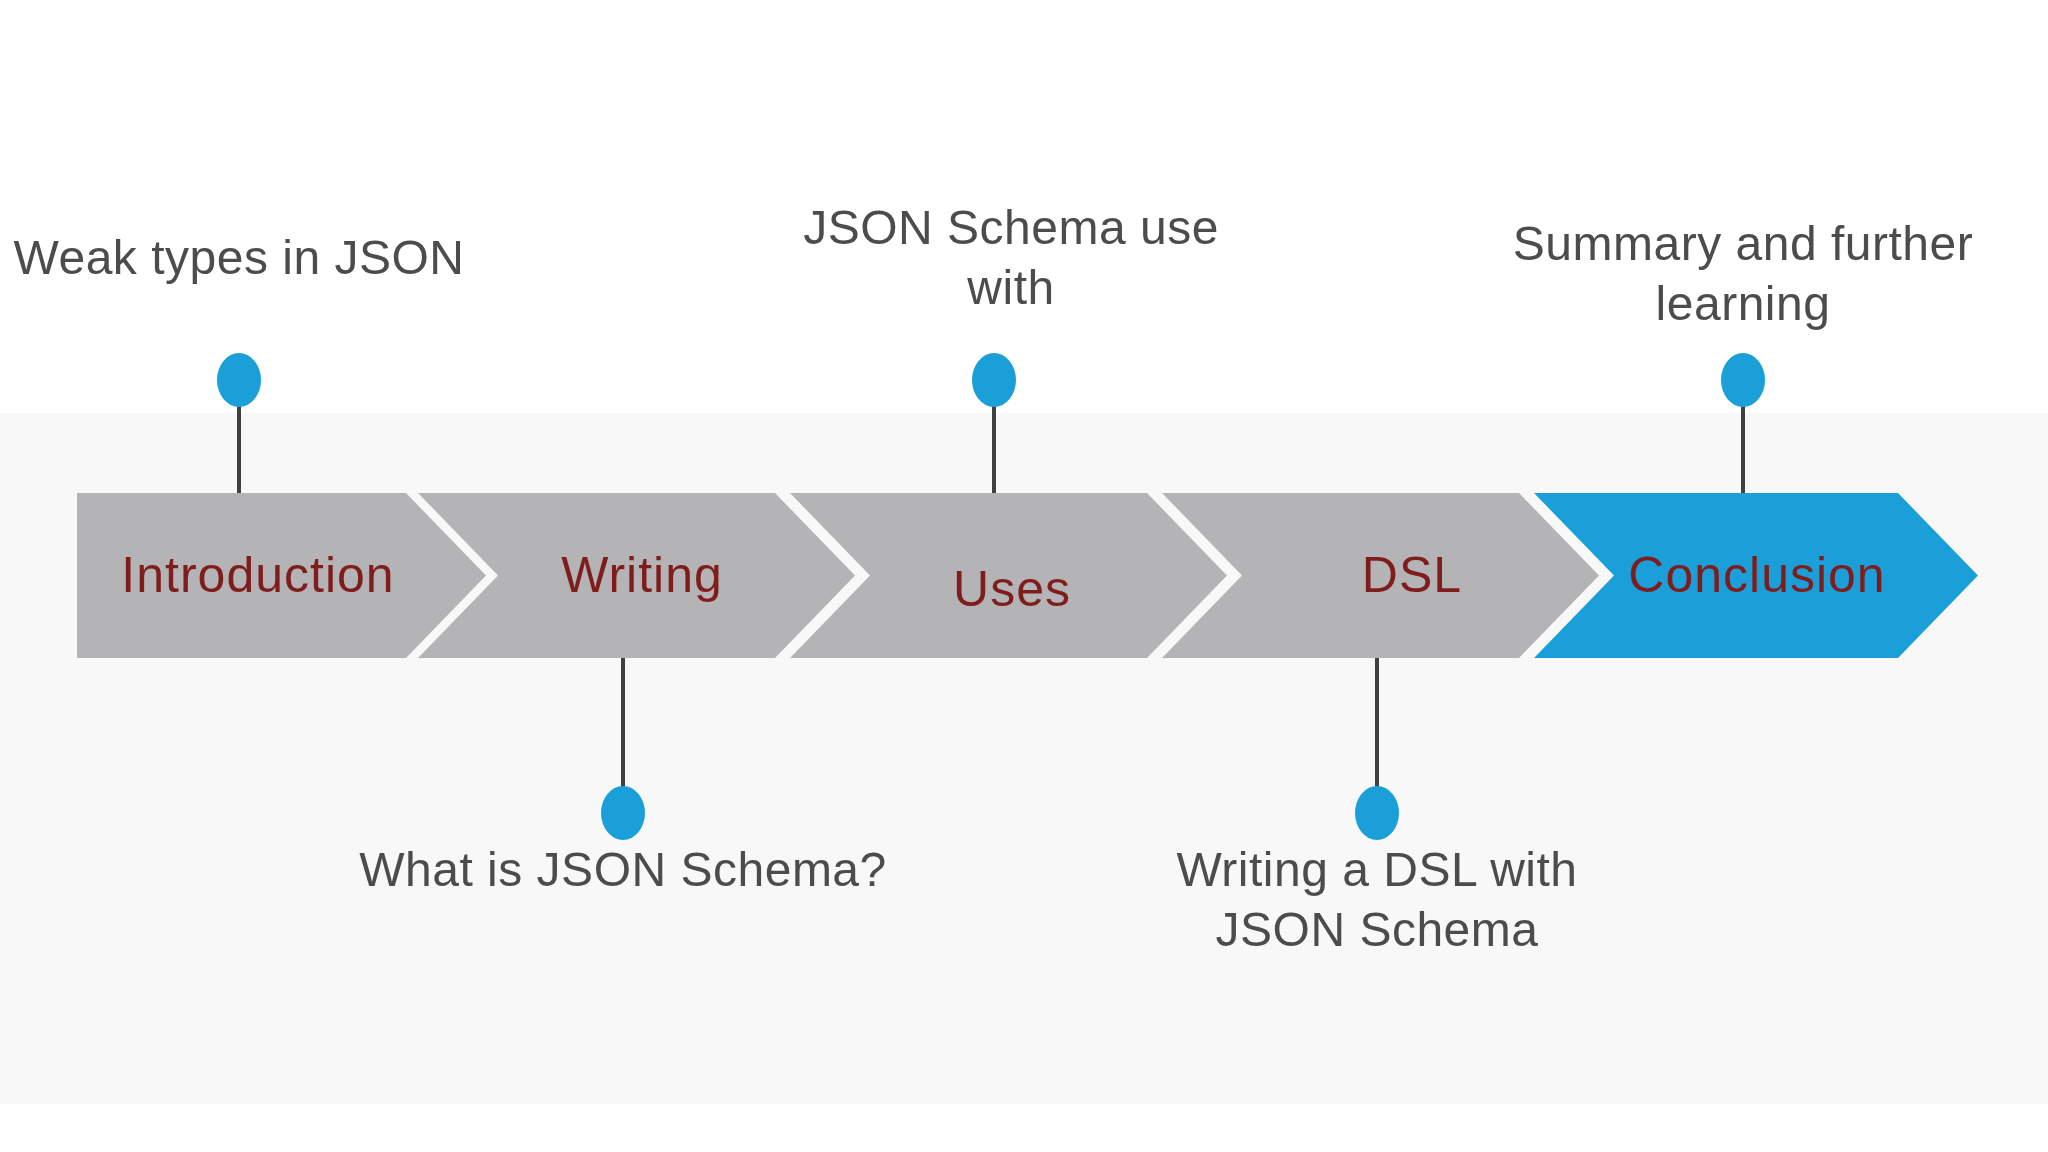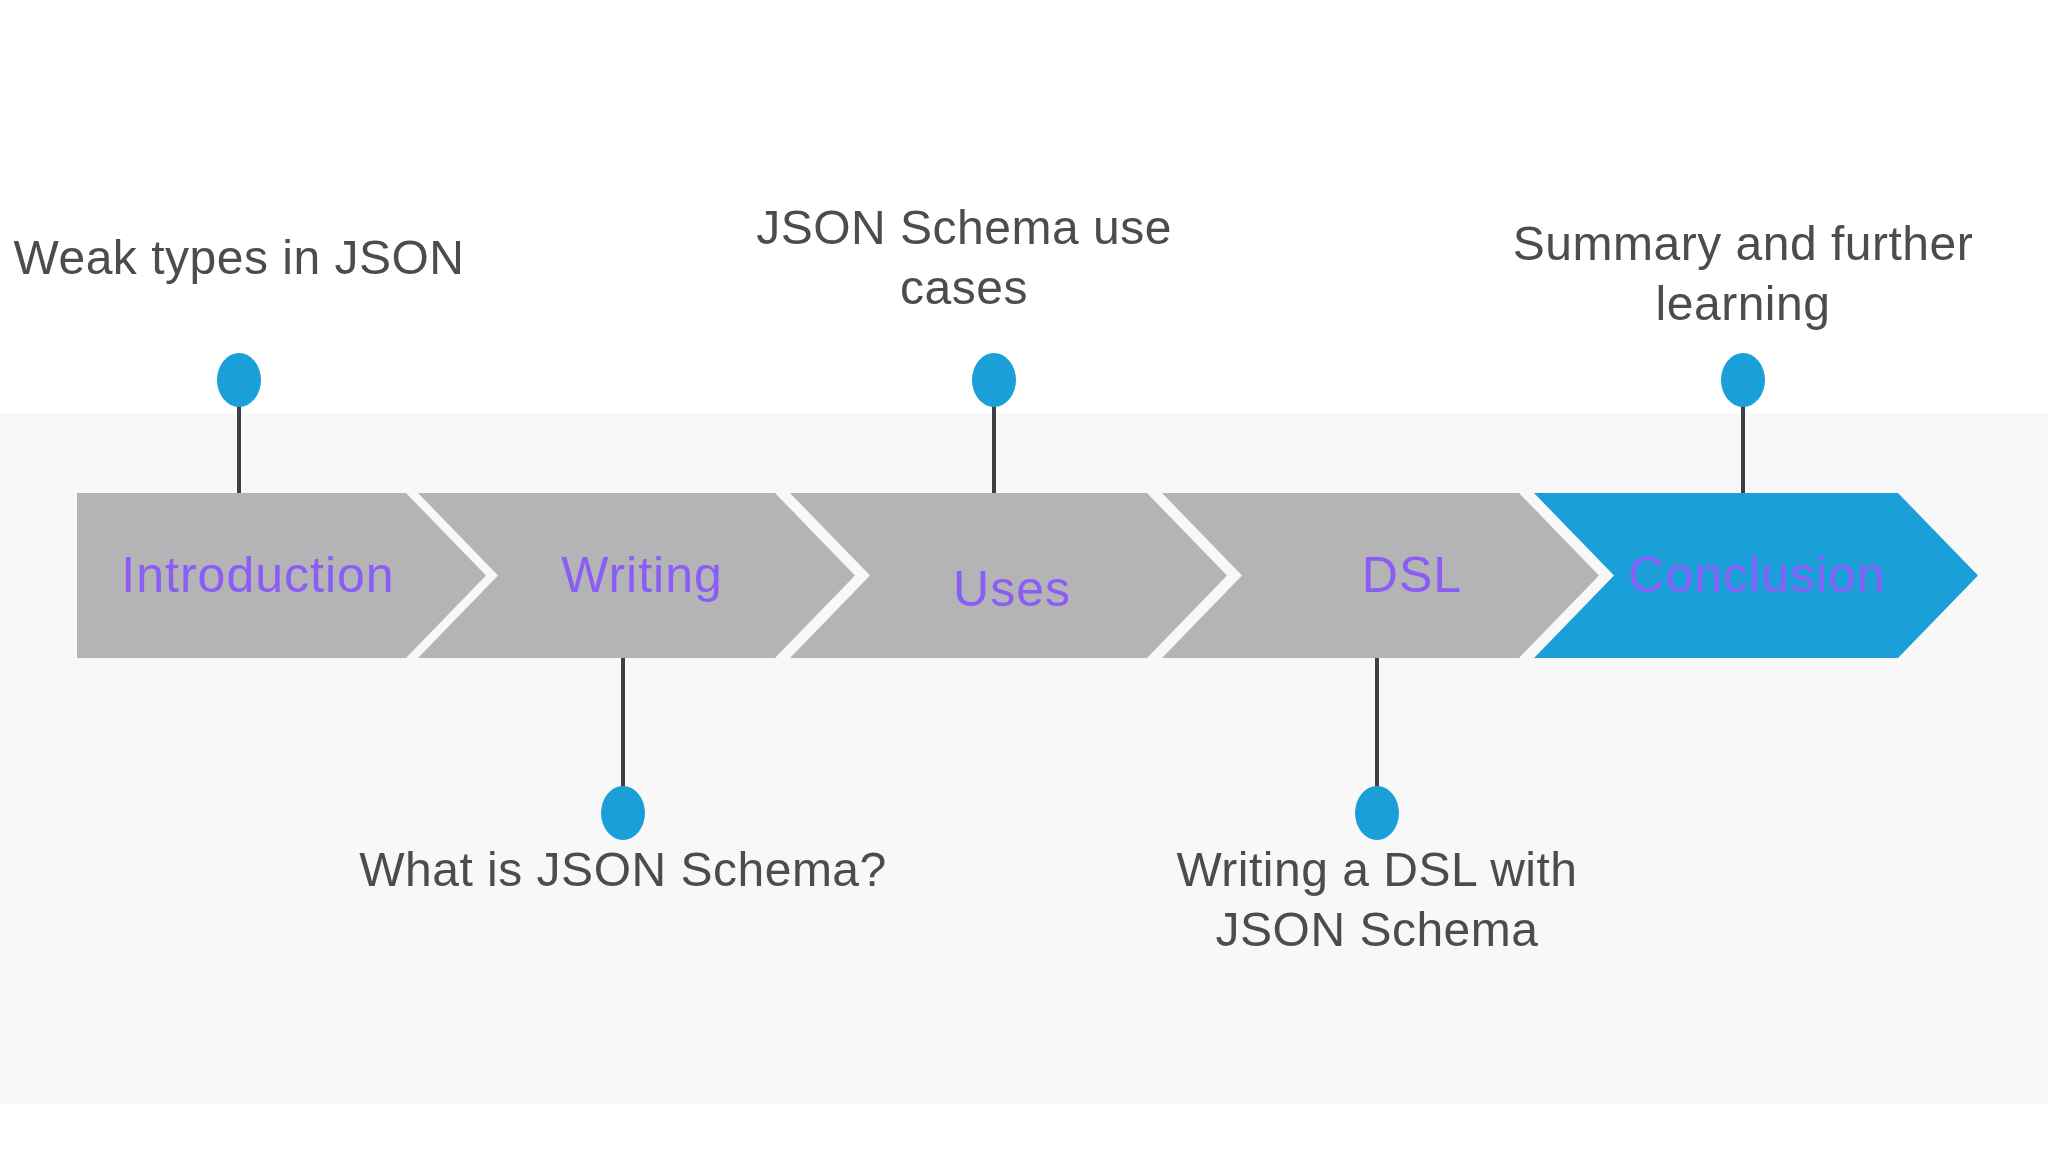--- a/index.html
+++ b/index.html
@@ -28,21 +28,21 @@
     left: 0;
     top: 0;
   }
   svg.diagram line {
     stroke-width: 4;
   }
   .seg-label {
     position: absolute;
     top: 575px;
     transform: translate(-50%, -50%);
-    color: #8b5cf6;
+    color: #7f1d1d;
     font-size: 50px;
     font-weight: 400;
     letter-spacing: 1px;
     white-space: nowrap;
   }
   .callout {
     position: absolute;
     width: 560px;
     text-align: center;
     color: #4b4c4e;
@@ -91,23 +91,23 @@
 
   <div class="seg-label" style="left:258px;">Introduction</div>
   <div class="seg-label" style="left:642px;">Writing</div>
   <div class="seg-label" style="left:1012px;margin-top:14px;">Uses</div>
   <div class="seg-label" style="left:1412px;">DSL</div>
   <div class="seg-label" style="left:1757px;">Conclusion</div>
 
   <div class="callout above" style="left:239px;">
     <div>Weak types in JSON</div>
   </div>
-  <div class="callout above" style="left:964px;">
+  <div class="callout above" style="left:1011px;">
     <div>JSON Schema use</div>
-    <div>cases</div>
+    <div>with</div>
   </div>
   <div class="callout above" style="left:1743px;margin-top:16px;">
     <div>Summary and further</div>
     <div>learning</div>
   </div>
 
   <div class="callout below" style="left:1377px;">
     <div>Writing a DSL with</div>
     <div>JSON Schema</div>
   </div>

